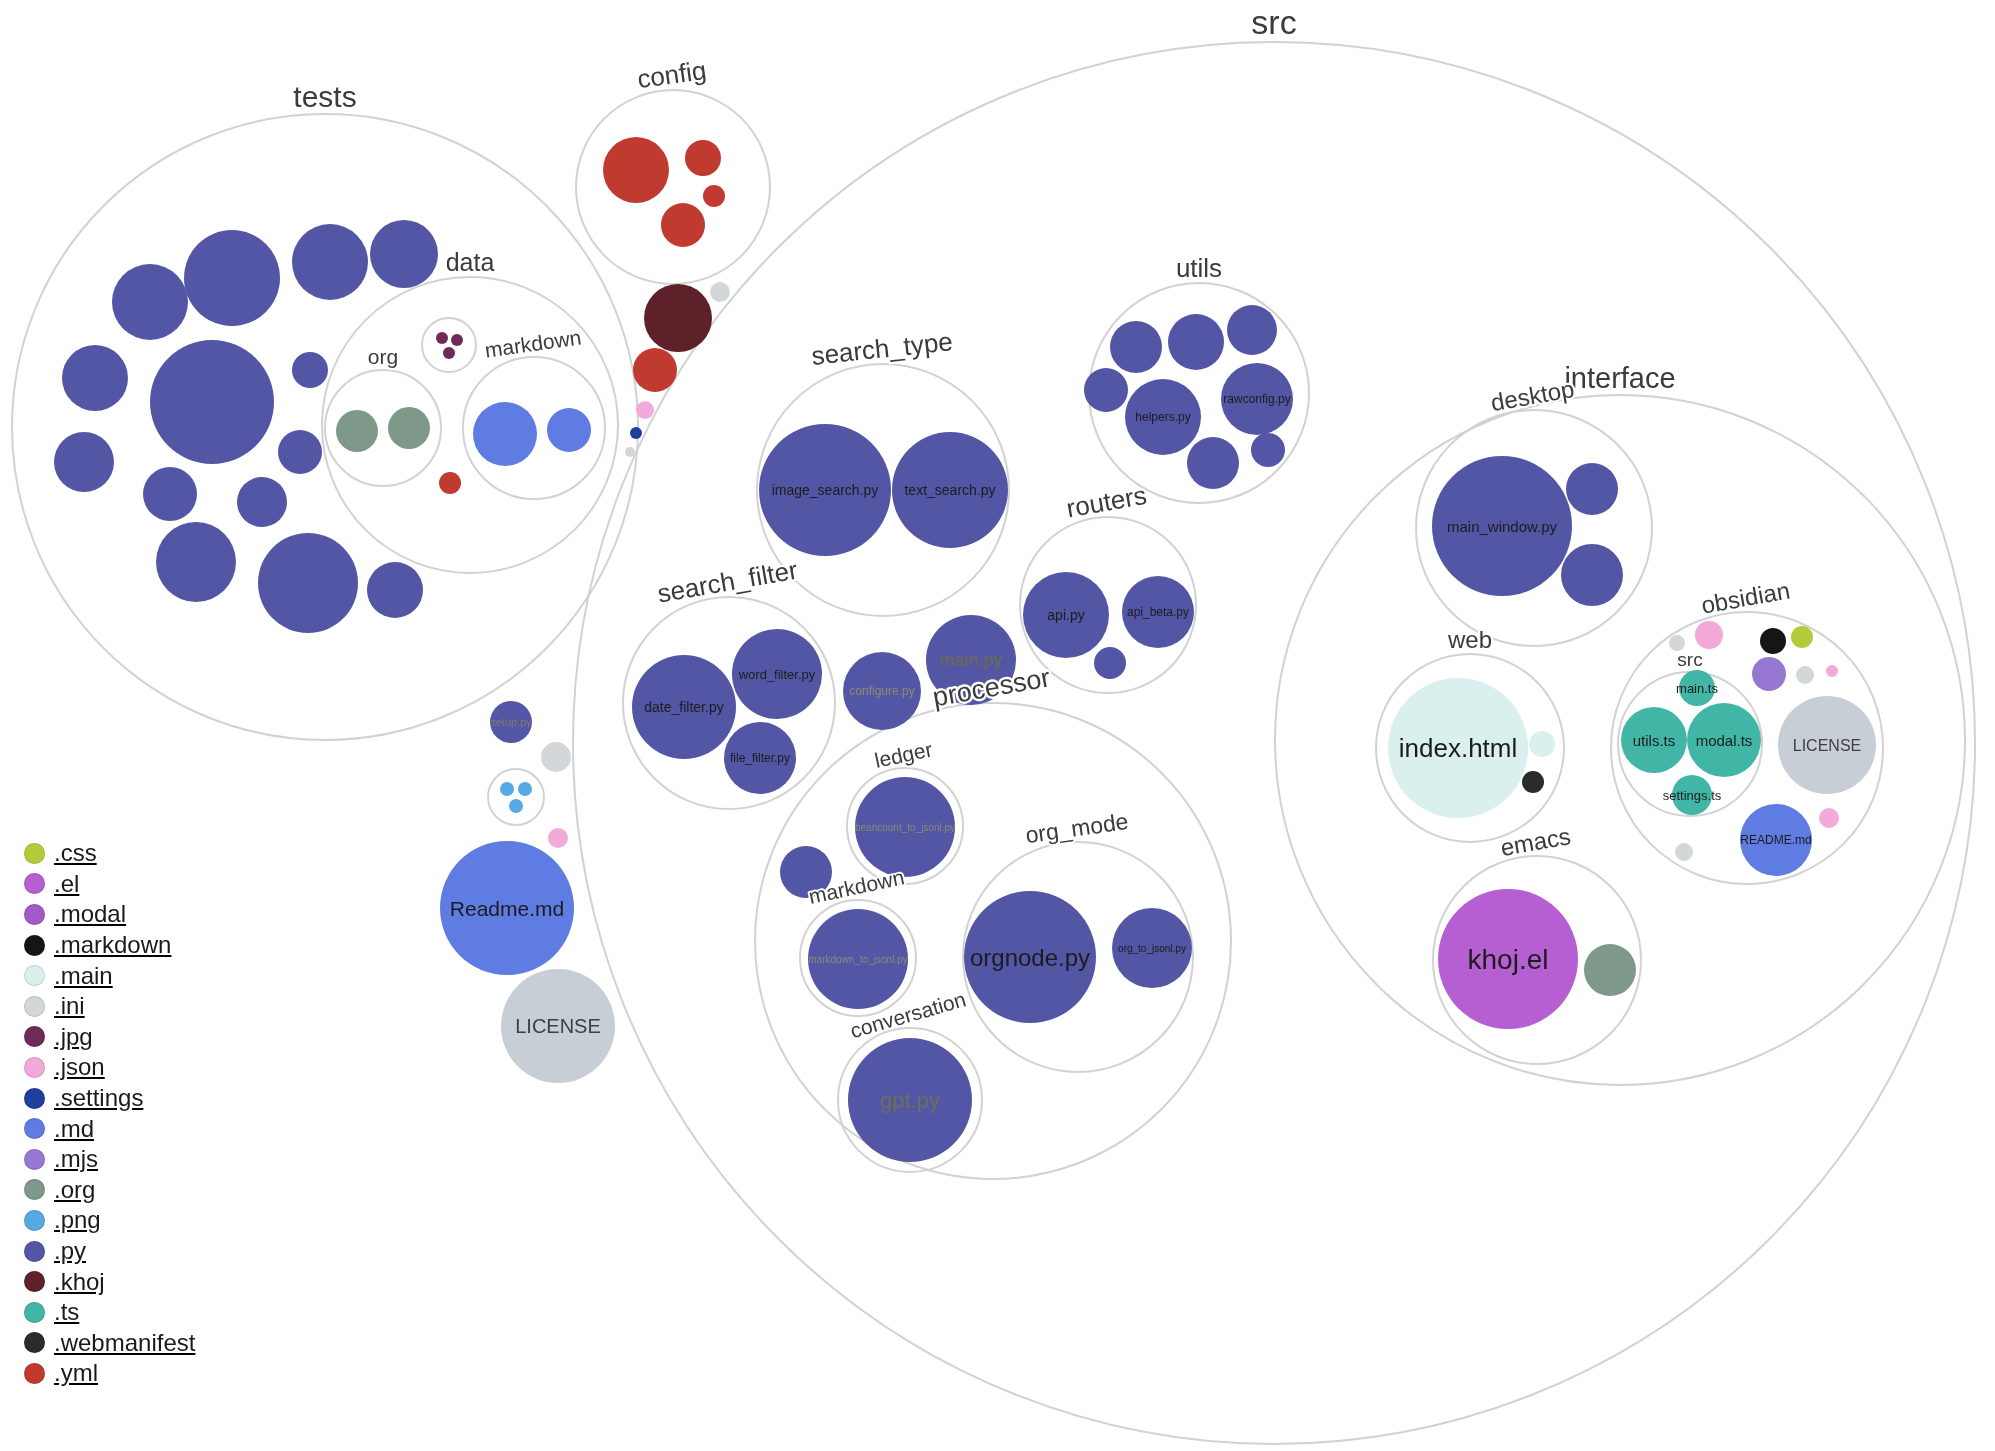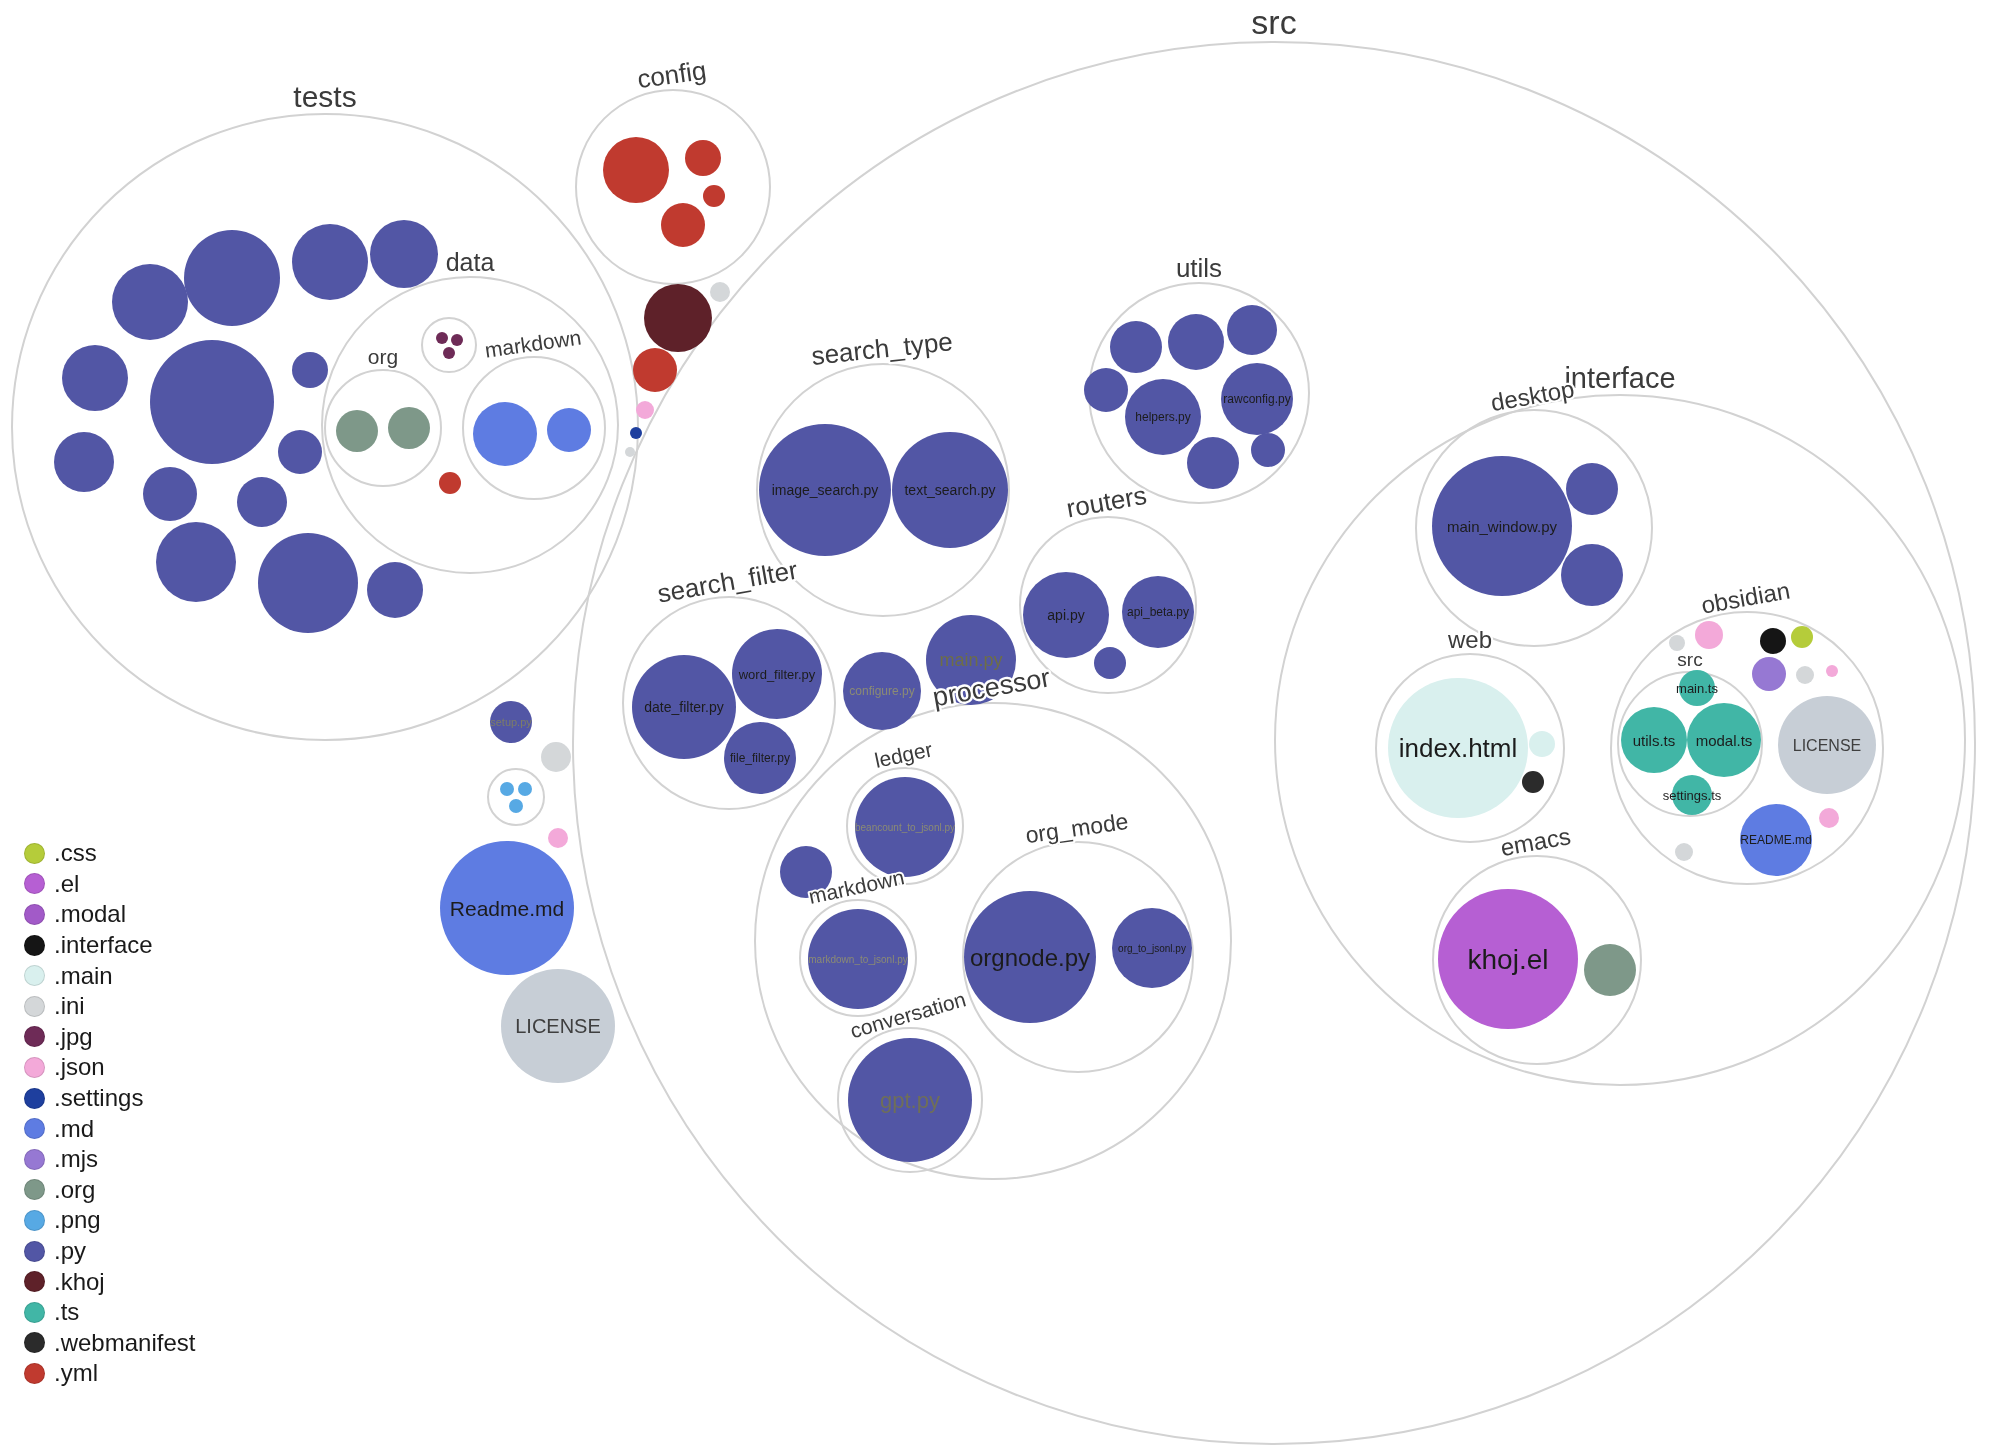--- a/index.html
+++ b/index.html
@@ -10,20 +10,21 @@
     background: #ffffff;
     overflow: hidden;
     font-family: "Liberation Sans", sans-serif;
   }
   svg { display:block; }
   svg text { font-family: "Liberation Sans", sans-serif; }
   .legend {
     position: absolute;
     left: 24px;
     top: 838px;
+    text-decoration: underline;
   }
   .legend-row {
     display: flex;
     align-items: center;
     height: 30.6px;
   }
   .legend-dot {
     width: 21px;
     height: 21px;
     border-radius: 50%;
@@ -216,21 +217,21 @@
       <div class="legend-row">
         <span class="legend-dot" style="background: rgb(182, 95, 211);"></span>
         <span class="legend-text">.el</span>
       </div>
       <div class="legend-row">
         <span class="legend-dot" style="background: rgb(162, 90, 200);"></span>
         <span class="legend-text">.modal</span>
       </div>
       <div class="legend-row">
         <span class="legend-dot" style="background: rgb(21, 21, 21);"></span>
-        <span class="legend-text">.interface</span>
+        <span class="legend-text">.markdown</span>
       </div>
       <div class="legend-row">
         <span class="legend-dot" style="background: rgb(217, 240, 238);"></span>
         <span class="legend-text">.main</span>
       </div>
       <div class="legend-row">
         <span class="legend-dot" style="background: rgb(212, 215, 217);"></span>
         <span class="legend-text">.ini</span>
       </div>
       <div class="legend-row">

